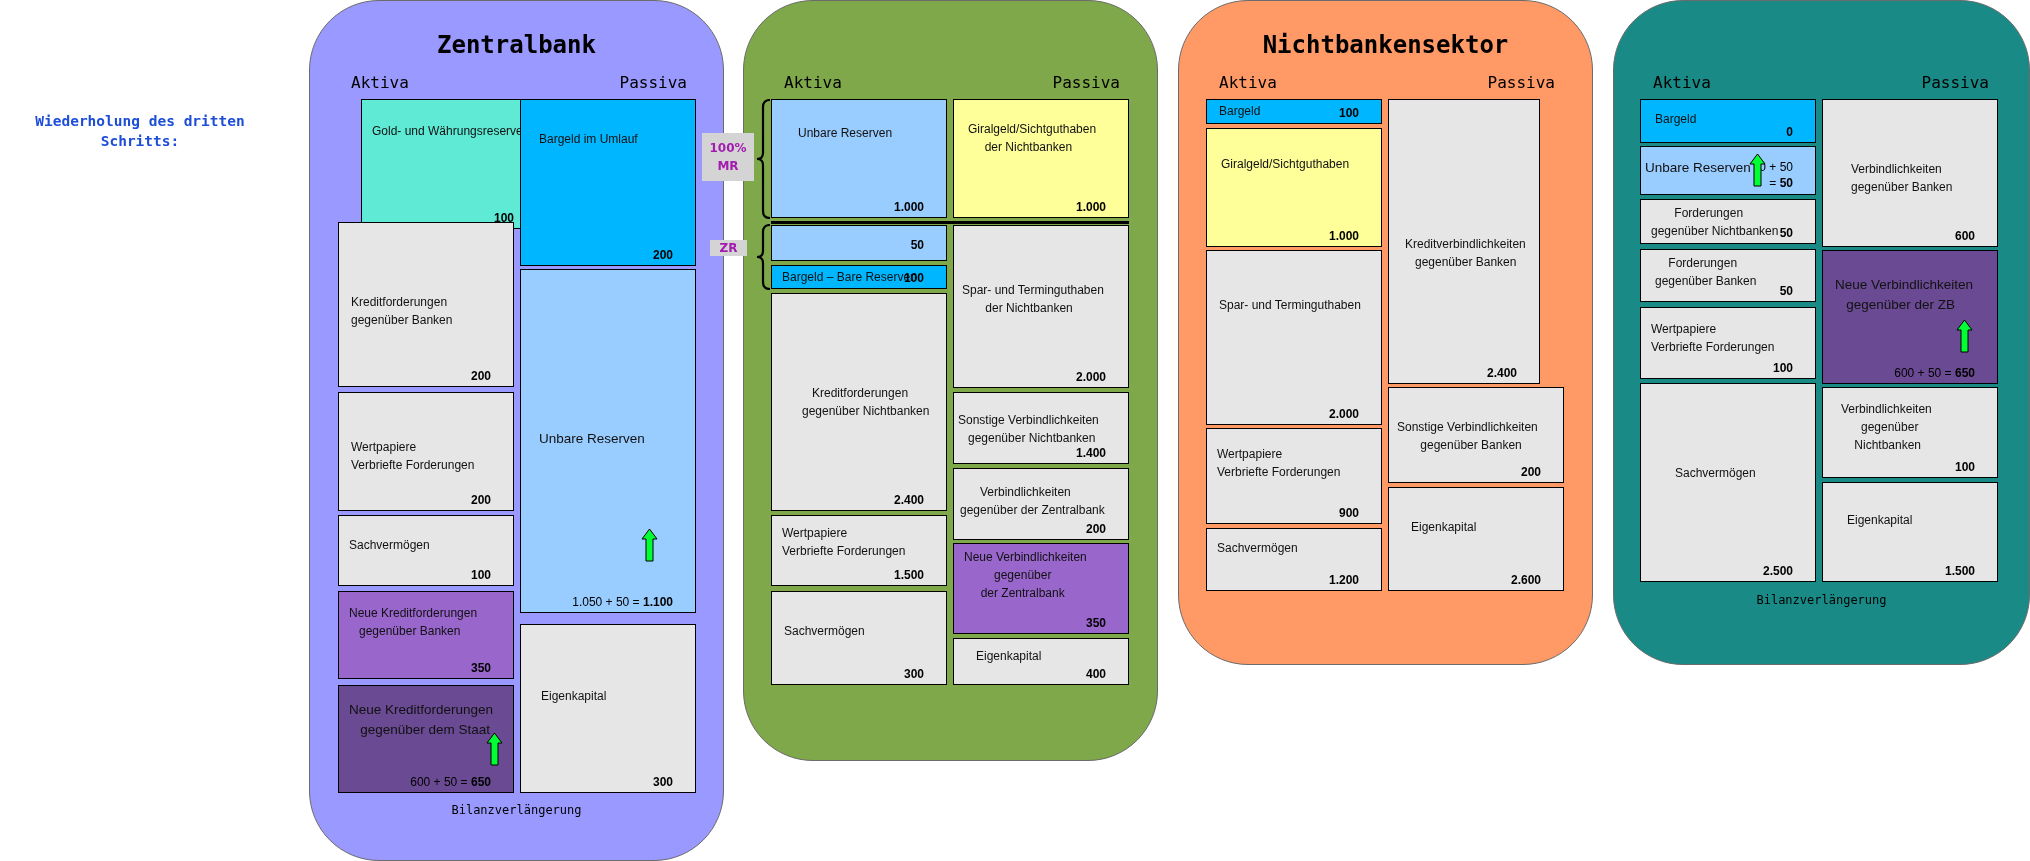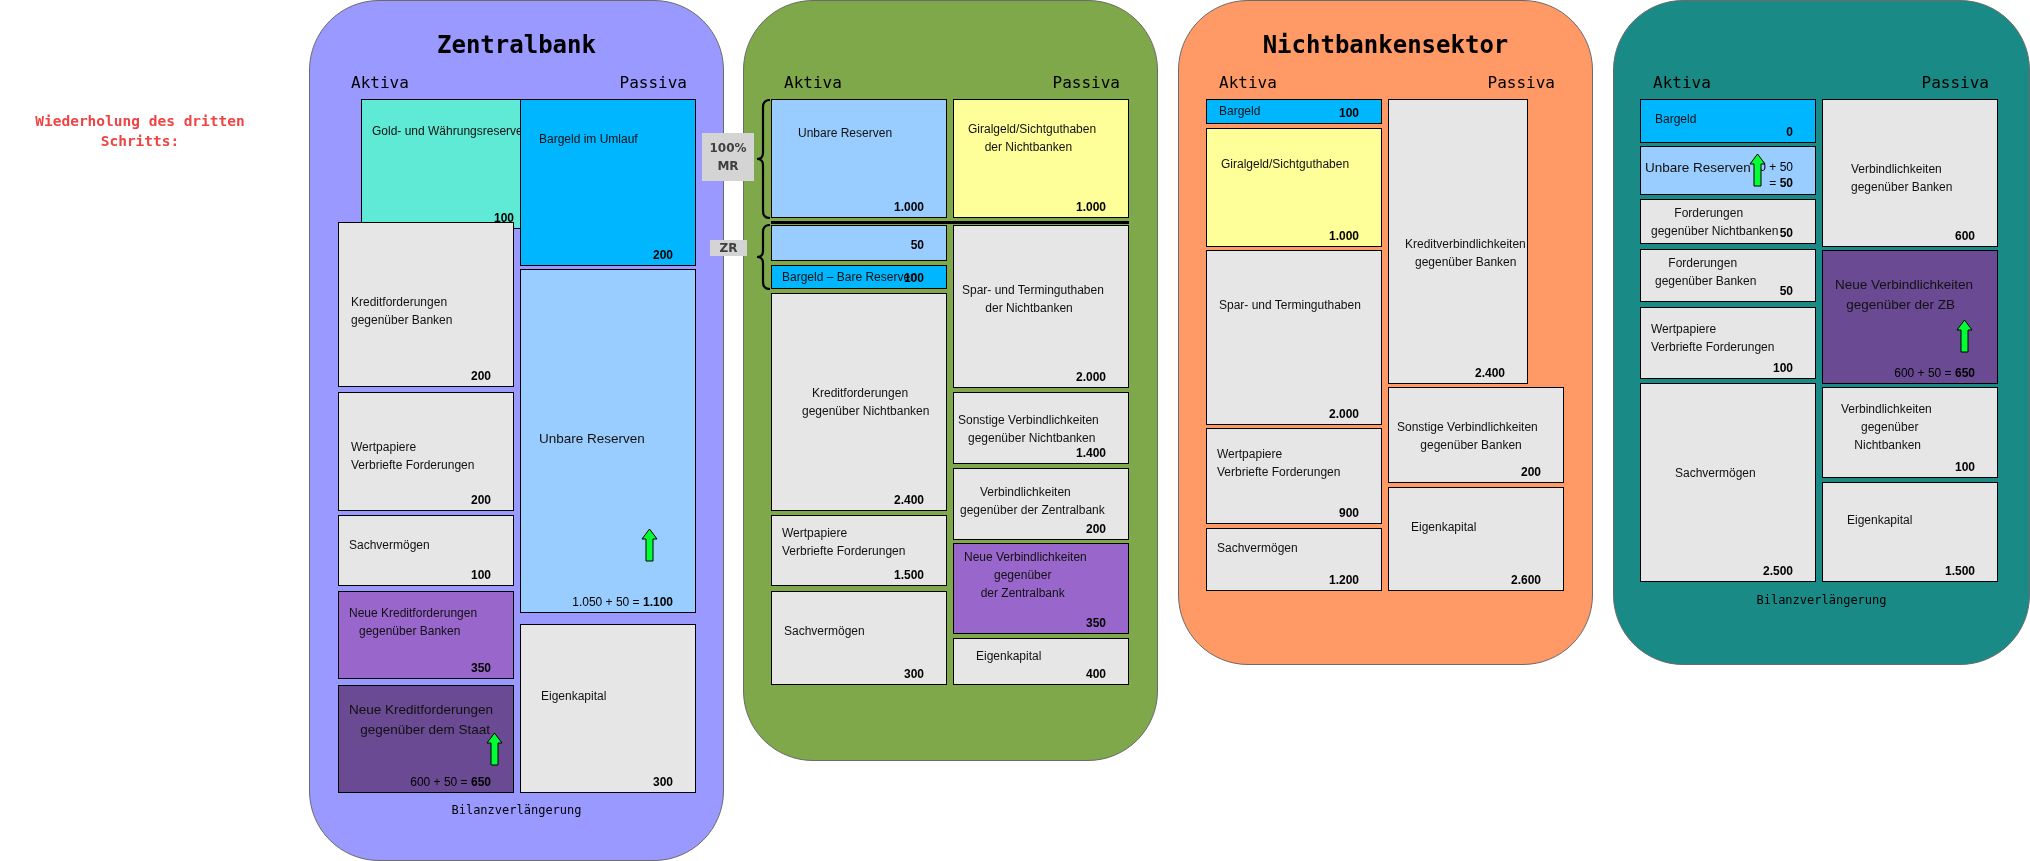--- a/index.html
+++ b/index.html
@@ -1,36 +1,36 @@
 <!DOCTYPE html>
 <html><head>
 <meta charset="utf-8">
 <style>
   html, body { margin:0; padding:0; }
   body { width:2030px; height:861px; position:relative; background:#ffffff; overflow:hidden;
          font-family:"DejaVu Sans", sans-serif; }
   .intro { position:absolute; left:0; top:112px; width:280px; text-align:center;
-           font-family:"DejaVu Sans Mono", monospace; font-size:14.5px; line-height:19.5px; color:#ef4444; }
+           font-family:"DejaVu Sans Mono", monospace; font-size:14.5px; line-height:19.5px; color:#1d4ed8; }
   .intro .head { font-weight:bold; }
   .intro .body { margin-top:19px; }
   .panel { position:absolute; border:1.5px solid #6b6b6b; box-sizing:border-box; border-radius:70px; }
   .panel-title { position:absolute; left:0; right:0; top:30px; text-align:center;
                  font-family:"DejaVu Sans Mono", monospace; font-weight:bold; font-size:24px; color:#000; }
   .col-label { position:absolute; top:72px; font-family:"DejaVu Sans Mono", monospace; font-size:16px; color:#000; }
   .footer { position:absolute; left:0; right:0; text-align:center;
             font-family:"DejaVu Sans Mono", monospace; font-size:12px; color:#000; }
   .box { position:absolute; box-sizing:border-box; border:1.5px solid #000; }
   .box .label { position:absolute; font-family:"Liberation Sans", sans-serif; font-size:12px; line-height:18px;
                 color:#111; white-space:pre; }
   .box .value { position:absolute; right:22px; bottom:3px; font-family:Liberation Sans, sans-serif;
                 font-size:12px; font-weight:bold; color:#000; }
   .box .value .plain { font-weight:normal; }
   .arrow { position:absolute; width:17px; height:34px; }
   .tag { position:absolute; background:#d4d4d4; font-family:"DejaVu Sans", sans-serif; font-weight:bold;
-         font-size:12px; color:#404040; text-align:center; line-height:18px; display:flex; flex-direction:column;
+         font-size:12px; color:#a21caf; text-align:center; line-height:18px; display:flex; flex-direction:column;
          justify-content:center; }
   .brace { position:absolute; }
   .divider { position:absolute; height:3px; background:#000; }
 </style>
 </head>
 <body>
 
 <div class="intro">
   <div class="head">Wiederholung des dritten Schritts:</div>
 </div>
@@ -166,21 +166,21 @@
     </div>
     <div class="box" style="left: 1206px; top: 428px; width: 176px; height: 96px; background: rgb(230, 230, 230);">
       <div class="label" style="left: 10px; top: 16px;">Wertpapiere
 Verbriefte Forderungen</div>
       <div class="value"><span>900</span></div>
     </div>
     <div class="box" style="left: 1206px; top: 528px; width: 176px; height: 63px; background: rgb(230, 230, 230);">
       <div class="label" style="left: 10px; top: 10px;">Sachvermögen</div>
       <div class="value"><span>1.200</span></div>
     </div>
-    <div class="box" style="left: 1388px; top: 99px; width: 140px; height: 285px; background: rgb(230, 230, 230);">
+    <div class="box" style="left: 1388px; top: 99px; width: 152px; height: 285px; background: rgb(230, 230, 230);">
       <div class="label" style="left: 16px; top: 135px;">Kreditverbindlichkeiten
    gegenüber Banken</div>
       <div class="value"><span>2.400</span></div>
     </div>
     <div class="box" style="left: 1388px; top: 387px; width: 176px; height: 96px; background: rgb(230, 230, 230);">
       <div class="label" style="left: 8px; top: 30px;">Sonstige Verbindlichkeiten
        gegenüber Banken</div>
       <div class="value"><span>200</span></div>
     </div>
     <div class="box" style="left: 1388px; top: 487px; width: 176px; height: 104px; background: rgb(230, 230, 230);">

